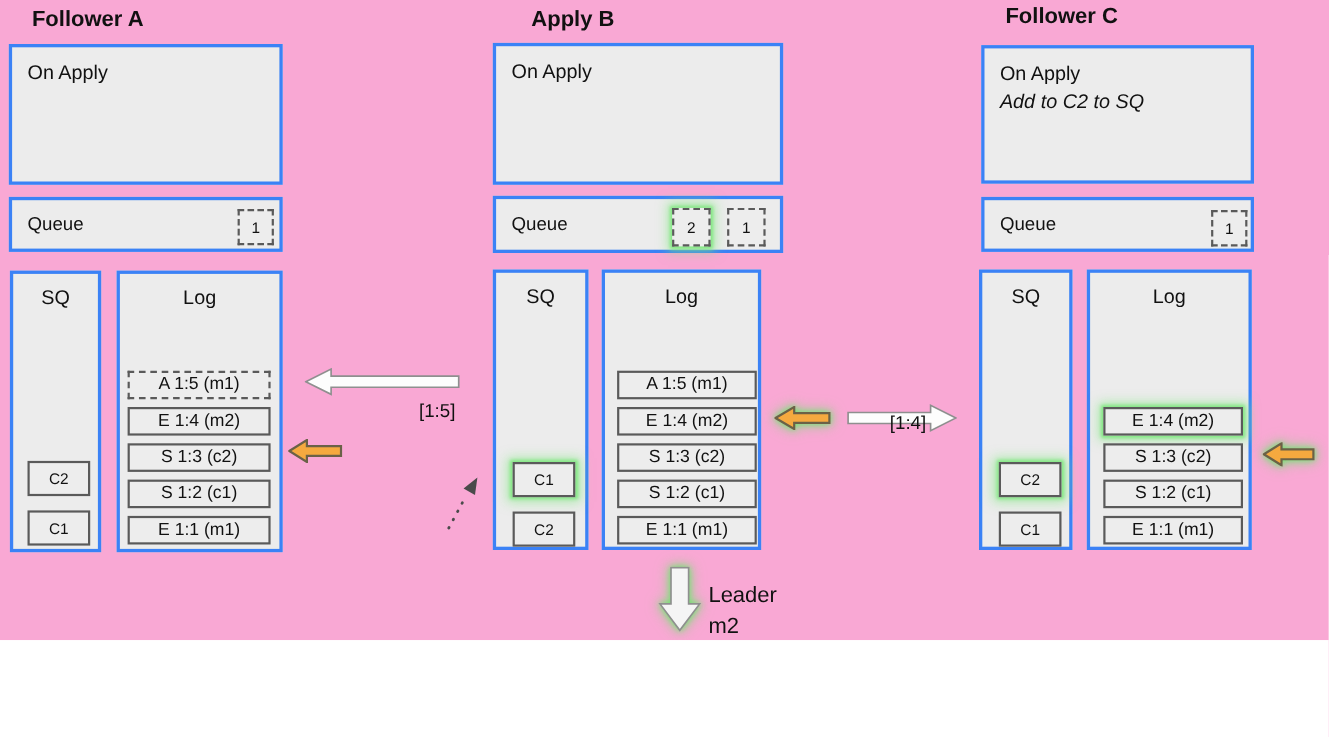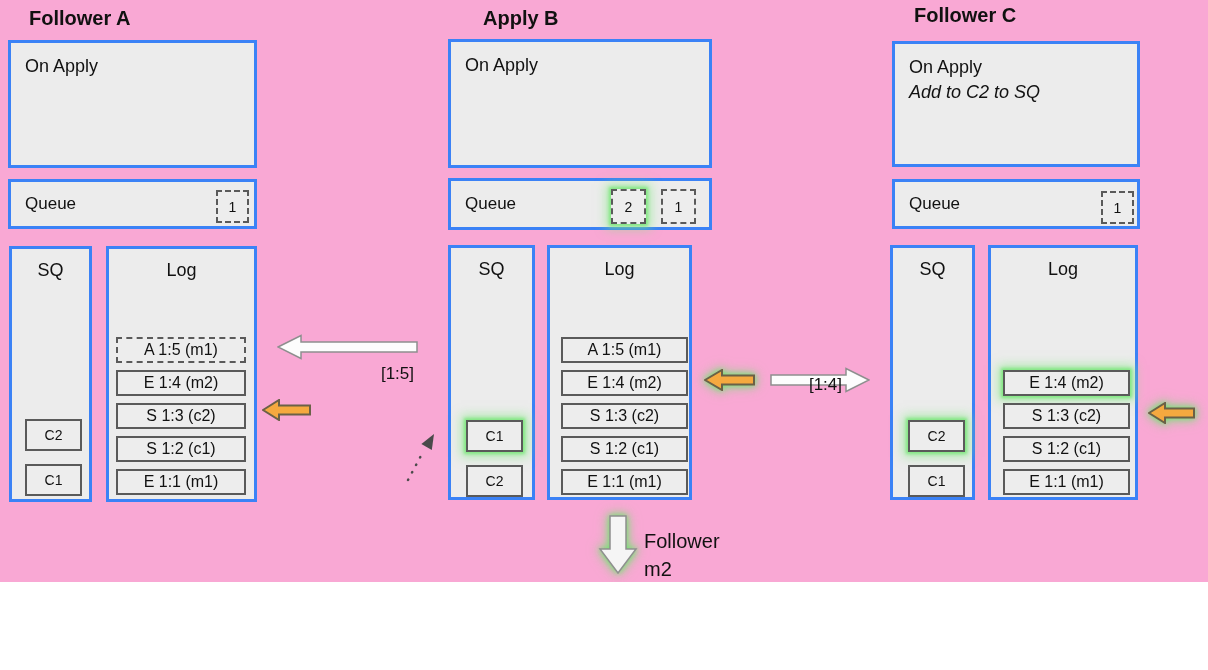--- a/index.html
+++ b/index.html
@@ -141,21 +141,21 @@
   <div class="rangelabel" style="left:790px;top:375px">[1:4]</div>
 
   <svg class="svgpos svg-glow" style="left:1148px;top:402px" width="48" height="22" viewBox="0 0 48 22">
     <polygon points="1,11 17,1 17,6.5 46,6.5 46,15.5 17,15.5 17,21" fill="#f5a93f" stroke="#6b6147" stroke-width="2"></polygon>
   </svg>
 
   <svg class="svgpos svg-glow" style="left:598px;top:515px" width="40" height="60" viewBox="0 0 40 60">
     <polygon points="12,1 28,1 28,34 38,34 20,58 2,34 12,34" fill="#f5f5f5" stroke="#8f8f8f" stroke-width="1.5"></polygon>
   </svg>
   <div class="confirm-text" style="left:644px;top:527px">
-    <div>Follower</div>
+    <div>Leader</div>
     <div>m2</div>
   </div>
 
   <div class="ellipse" style="left:105px;top:589px;width:86px;height:65px">C1</div>
   <div class="ellipse" style="left:580px;top:589px;width:87px;height:66px">P</div>
   <div class="ellipse" style="left:975px;top:589px;width:86px;height:65px">C2</div>
 
 </div>
 
 </body></html>

